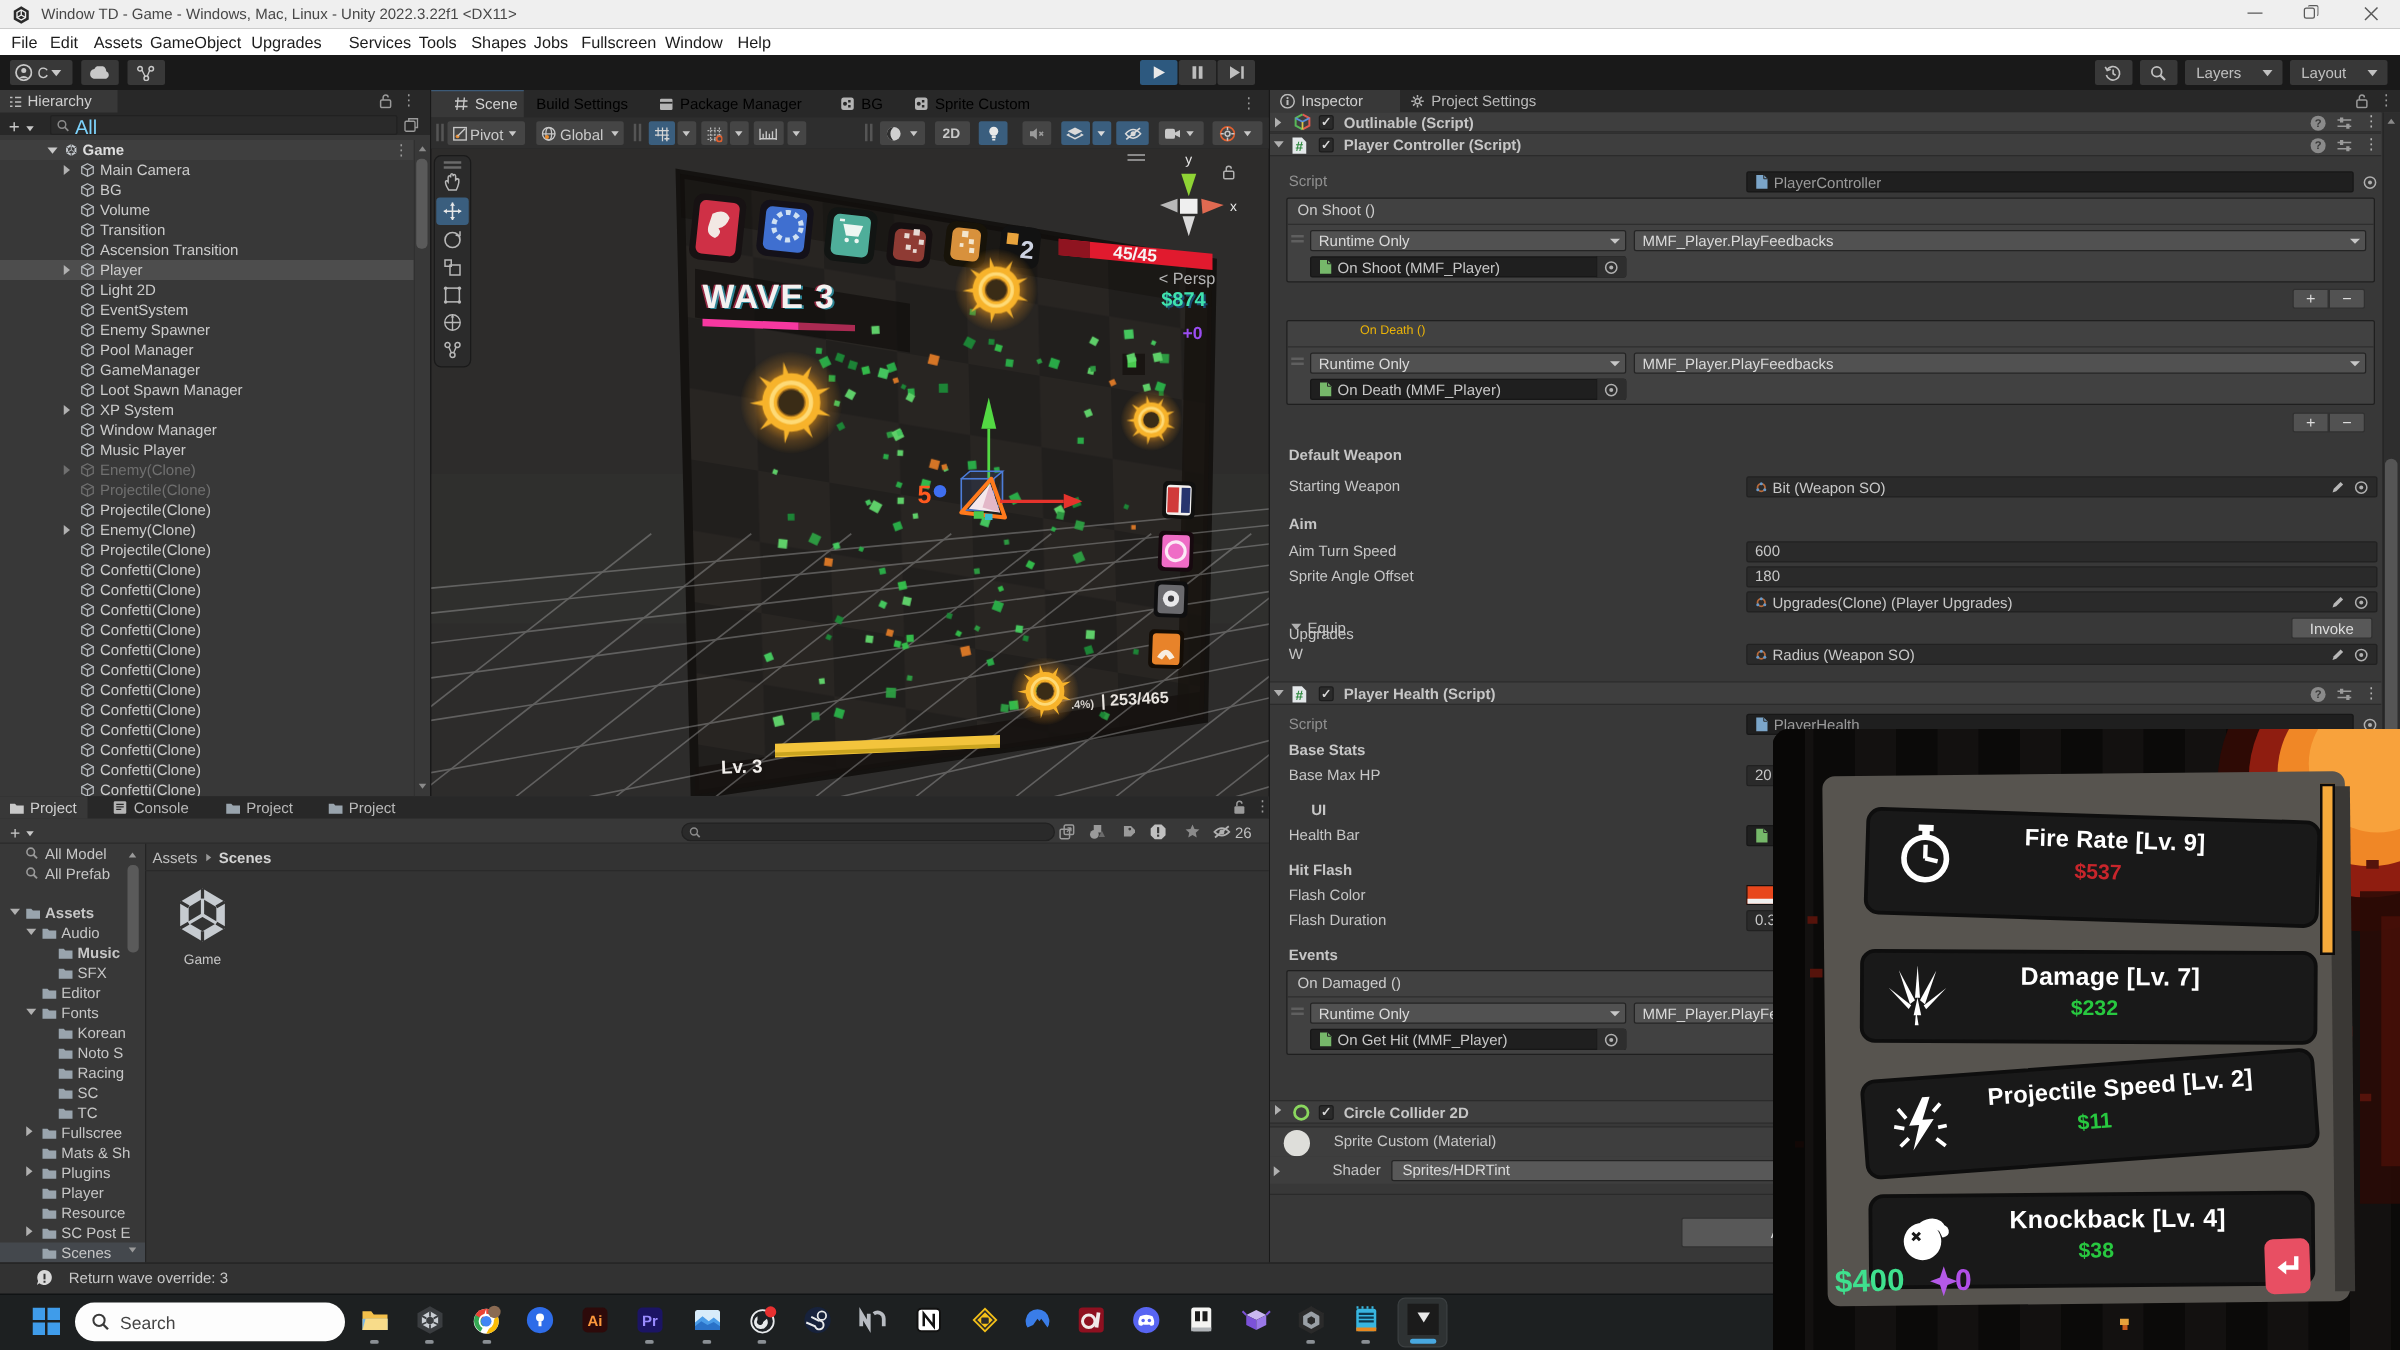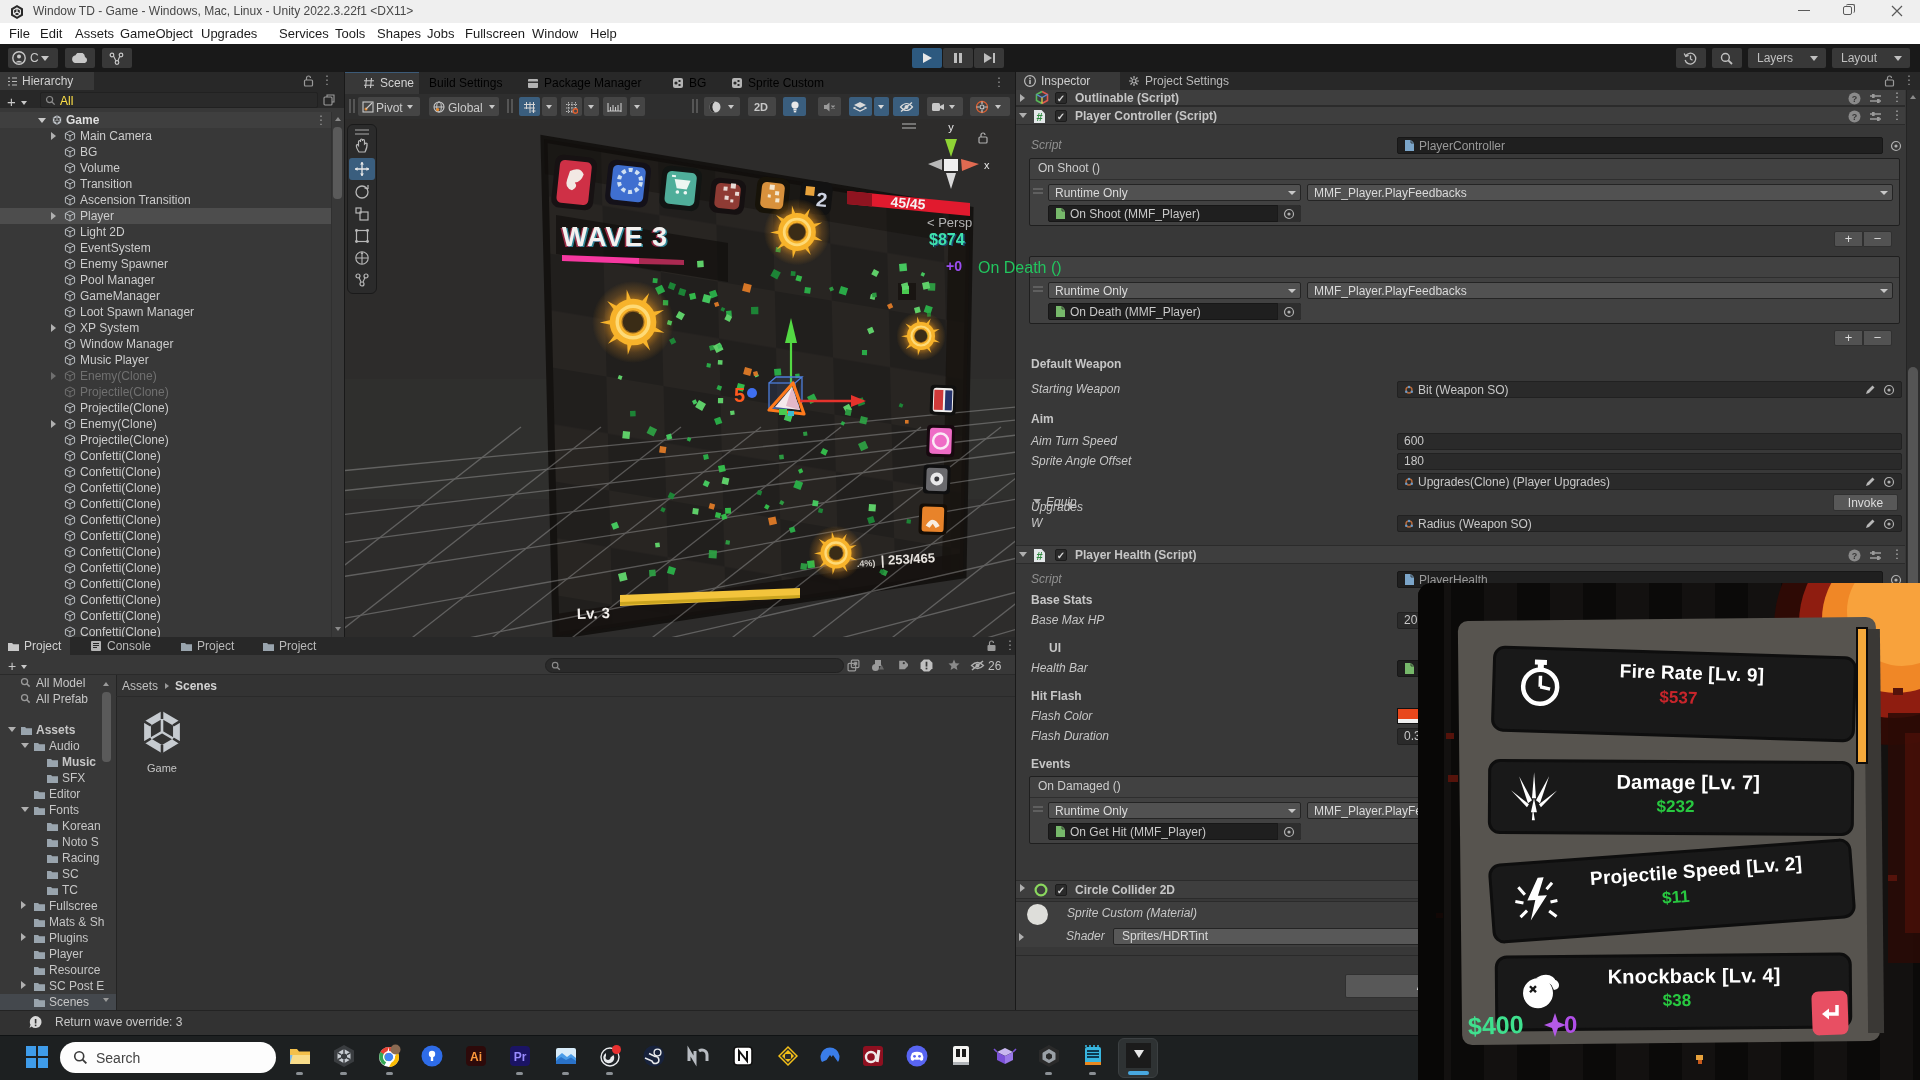--- a/index.html
+++ b/index.html
@@ -10,21 +10,21 @@
 #menubar{left:0;top:23px;width:1920px;height:21px;background:#ffffff;color:#1c1c1c;font-size:13px;}
 #toolbar{left:0;top:44px;width:1920px;height:28px;background:#191919;}
 .tbtn{position:absolute;background:#383838;border-radius:2px;color:#c8c8c8;font-size:12px;}
 
 .tabbar{position:absolute;background:#282828;color:#b9b9b9;font-size:12px;}
 .tab-active{position:absolute;background:#383838;color:#cfcfcf;}
 .panel{position:absolute;background:#383838;}
 .hrow{position:absolute;left:0;width:330px;height:16px;font-size:12px;color:#cccccc;line-height:16px;}
 .dim{color:#707070;}
 .arr{position:absolute;width:0;height:0;}
-.lbl{position:absolute;font-size:12px;color:#c6c6c6;white-space:nowrap;font-style:italic;}
+.lbl{position:absolute;font-size:12px;color:#c6c6c6;white-space:nowrap;}
 .lbl-b{position:absolute;font-size:12px;font-weight:bold;color:#c6c6c6;white-space:nowrap;}
 .fld{position:absolute;background:#2a2a2a;border:1px solid #212121;border-radius:2px;
  color:#c8c8c8;font-size:12px;line-height:14px;}
 .objfld{position:absolute;background:#2a2a2a;border:1px solid #212121;border-radius:2px;
  color:#c0c0c0;font-size:12px;line-height:14px;}
 .evbox{position:absolute;background:#414141;border:1px solid #1f1f1f;border-radius:2px;}
 .drop{position:absolute;background:#515151;border:1px solid #242424;border-radius:2px;
  color:#dadada;font-size:12px;line-height:14px;}
 .darkfld{position:absolute;background:#1f1f1f;border:1px solid #171717;border-radius:2px;
  color:#c8c8c8;font-size:12px;line-height:14px;}
@@ -125,21 +125,21 @@
       </svg>
       <div class="r" style="left:321px;top:1px;color:#9a9a9a;font-size:12px;letter-spacing:-1px">⋮</div>
     </div>
     <div class="r" style="left:7px;top:21px;color:#c8c8c8;font-size:15px">+</div>
     <div class="arr" style="left:21px;top:29px;border-left:3.5px solid transparent;border-right:3.5px solid transparent;border-top:4px solid #c8c8c8"></div>
     <div class="fld" style="left:40px;top:20px;width:278px;height:16px"></div>
     <svg class="abs" style="left:45px;top:23px" width="11" height="11" viewBox="0 0 13 13">
       <circle cx="5.4" cy="5.4" r="3.6" fill="none" stroke="#8a8a8a" stroke-width="1.4"></circle>
       <path d="M8 8 L11.4 11.4" stroke="#8a8a8a" stroke-width="1.6"></path>
     </svg>
-    <div class="r" style="left:60px;top:22px;color:#fde047;font-size:12px">All</div>
+    <div class="r" style="left:60px;top:22px;color:#7dd3fc;font-size:16px">All</div>
     <svg class="abs" style="left:323px;top:22px" width="12" height="12" viewBox="0 0 12 12">
       <rect x="1" y="3" width="8" height="8" rx="1" fill="none" stroke="#9a9a9a" stroke-width="1.1"></rect>
       <path d="M4 3 V1 H11 V8 H9" fill="none" stroke="#9a9a9a" stroke-width="1.1"></path>
     </svg>
   </div>
 <div class="abs" style="left:0;top:112px;width:344px;height:525px;overflow:hidden">
     <div class="hrow" style="top:0;width:344px;background:#3f3f3f">
       <div class="arr" style="left:38px;top:6px;border-left:4px solid transparent;border-right:4px solid transparent;border-top:5px solid #c8c8c8"></div>
       <svg class="abs" style="left:51px;top:2px" width="12" height="12" viewBox="0 0 32 32">
         <path d="M16 3 L27 9.5 V22.5 L16 29 L5 22.5 V9.5 Z" fill="#c6cbd0"></path>
@@ -959,21 +959,21 @@
   </svg>
 <div class="r" style="left:1070px;top:207px;color:#c8c8c8;font-size:12px">On Shoot (MMF_Player)</div>
 <div class="abs" style="left:1277px;top:205px;width:24px;height:17px;background:#2e2e2e;border-radius:0 2px 2px 0;border-left:1px solid #1a1a1a"></div>
 <svg class="abs" style="left:1283px;top:208px" width="12" height="12" viewBox="0 0 12 12">
     <circle cx="6" cy="6" r="4.5" fill="none" stroke="#b0b0b0" stroke-width="1.2"></circle>
     <circle cx="6" cy="6" r="1.6" fill="#b0b0b0"></circle>
   </svg>
 <div class="pm" style="left:1834px;top:231px;width:29px;height:16px;border-radius:2px 0 0 2px">+</div>
 <div class="pm" style="left:1863px;top:231px;width:29px;height:16px;border-radius:0 2px 2px 0">−</div>
 <div class="evbox" style="left:1029px;top:256px;width:871px;height:68px"></div>
-<div class="r" style="left:978px;top:259px;color:#22c55e;font-size:16px">On Death ()</div>
+<div class="r" style="left:1088px;top:259px;color:#eab308;font-size:10px">On Death ()</div>
 <div class="abs" style="left:1030px;top:277px;width:869px;height:1px;background:#2e2e2e"></div>
 <div class="abs" style="left:1033px;top:286px;width:10px;height:2px;background:#5f5f5f"></div>
 <div class="abs" style="left:1033px;top:290px;width:10px;height:2px;background:#5f5f5f"></div>
 <div class="drop" style="left:1048px;top:282px;width:253px;height:17px"></div>
 <div class="r" style="left:1055px;top:284px;color:#dadada;font-size:12px">Runtime Only</div>
 <div class="arr" style="left:1288px;top:289px;border-left:4px solid transparent;border-right:4px solid transparent;border-top:4px solid #c8c8c8"></div>
 <div class="drop" style="left:1307px;top:282px;width:586px;height:17px"></div>
 <div class="r" style="left:1314px;top:284px;color:#dadada;font-size:12px">MMF_Player.PlayFeedbacks</div>
 <div class="arr" style="left:1880px;top:289px;border-left:4px solid transparent;border-right:4px solid transparent;border-top:4px solid #c8c8c8"></div>
 <div class="darkfld" style="left:1048px;top:303px;width:253px;height:17px"></div>

